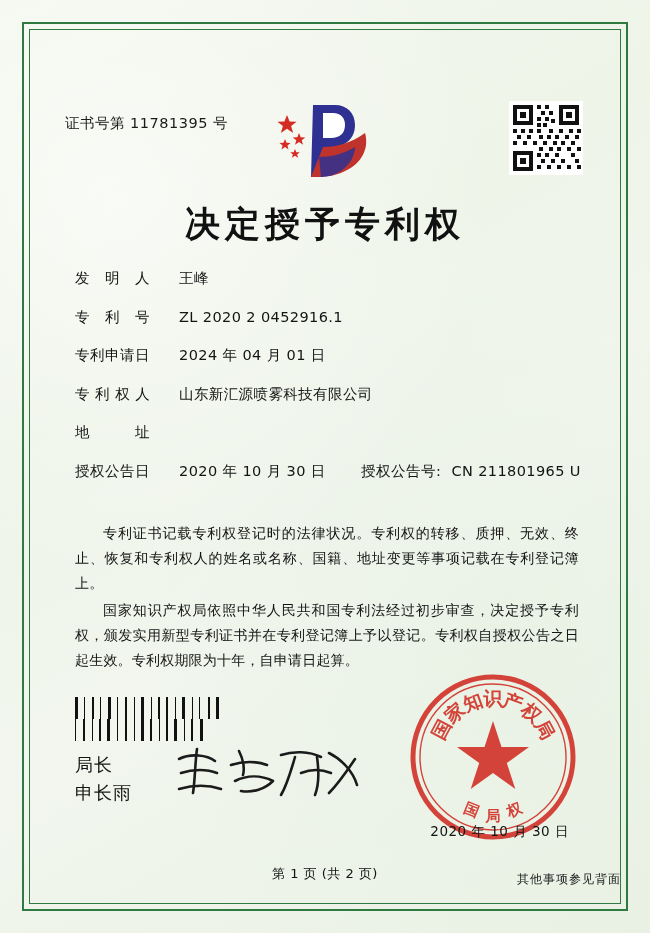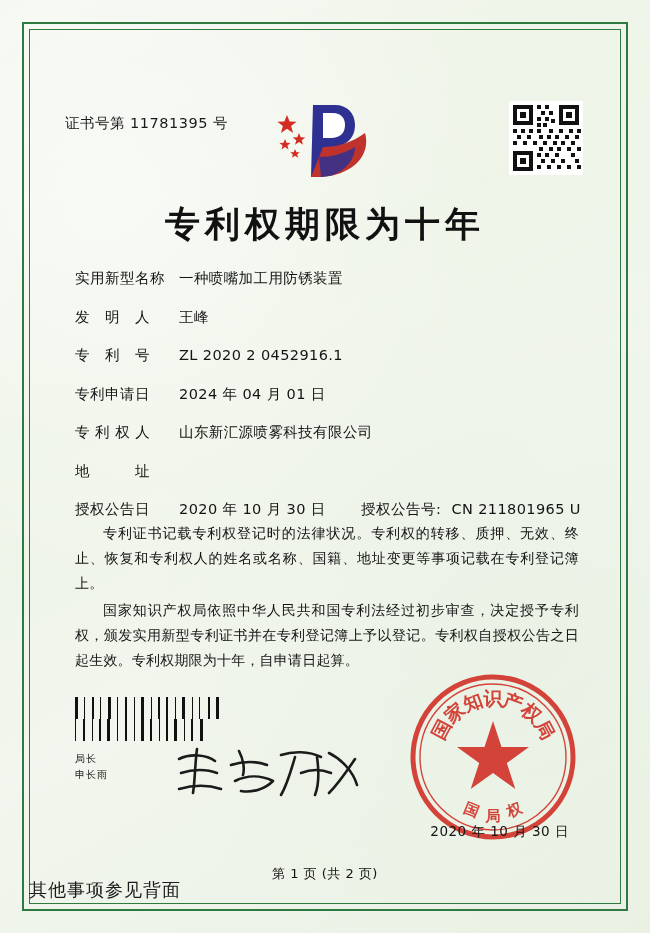--- a/index.html
+++ b/index.html
@@ -166,21 +166,21 @@
     height: 100%;
     background: #111;
     vertical-align: top;
   }
 
   
   .sig-labels {
     position: absolute;
     left: 46px;
     top: 722px;
-    font-size: 10px;
+    font-size: 18px;
     line-height: 1.55;
     letter-spacing: 1px;
     color: #141414;
   }
   .sig-script {
     position: absolute;
     left: 140px;
     top: 712px;
     width: 200px;
     height: 62px;
@@ -211,23 +211,23 @@
     top: 836px;
     text-align: center;
     font-size: 13px;
     color: #141414;
     letter-spacing: 0.5px;
   }
   .footnote {
     position: absolute;
     left: 0;
     right: 0;
-    bottom: 2px;
-    text-align: left;
-    font-size: 18px;
+    bottom: 16px;
+    text-align: right;
+    font-size: 12px;
     color: #1b1b1b;
     letter-spacing: 1px;
   }
 </style>
 </head>
 <body>
 
 <div class="page">
   <div class="border-outer"></div>
   <div class="border-inner"></div>
@@ -314,28 +314,24 @@
             <rect x="66" y="58" width="4" height="4"></rect>
           <rect x="28" y="64" width="4" height="4"></rect>
             <rect x="38" y="64" width="4" height="4"></rect>
           <rect x="48" y="64" width="4" height="4"></rect>
             <rect x="58" y="64" width="4" height="4"></rect>
           <rect x="68" y="64" width="4" height="4"></rect>
         </g>
       </svg>
     </div>
 
-    <div class="title">专利权期限为十年</div>
+    <div class="title">决定授予专利权</div>
 
     <div class="fields">
 
-      <div class="field-row">
-        <div class="field-label">实用新型名称</div>
-        <div class="field-value">一种喷嘴加工用防锈装置</div>
-      </div>
 
       <div class="field-row">
         <div class="field-label">发　明　人</div>
         <div class="field-value">王峰</div>
       </div>
 
       <div class="field-row">
         <div class="field-label">专　利　号</div>
         <div class="field-value">ZL 2020 2 0452916.1</div>
       </div>

